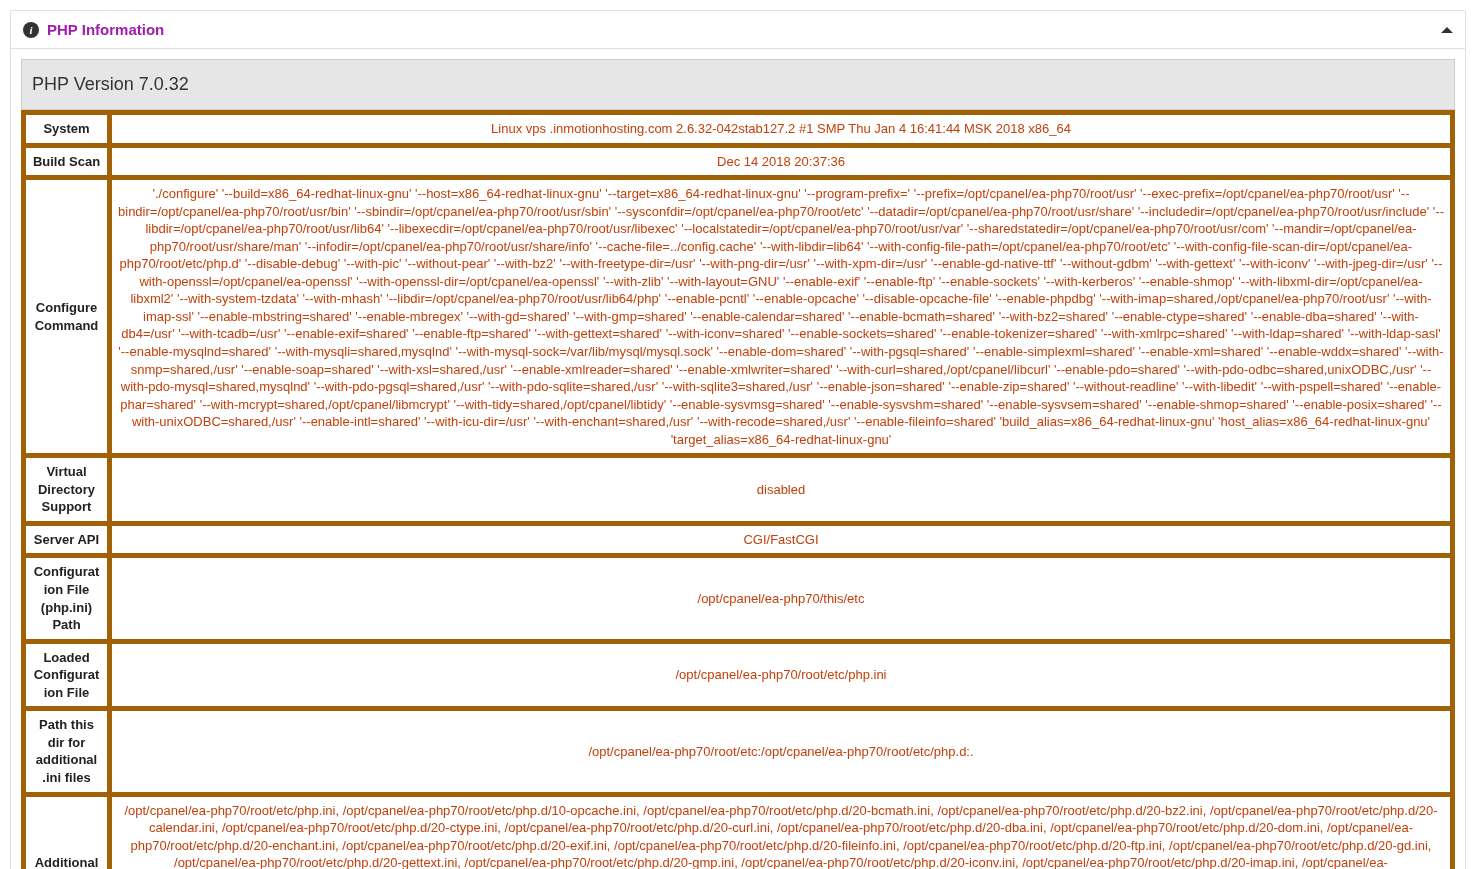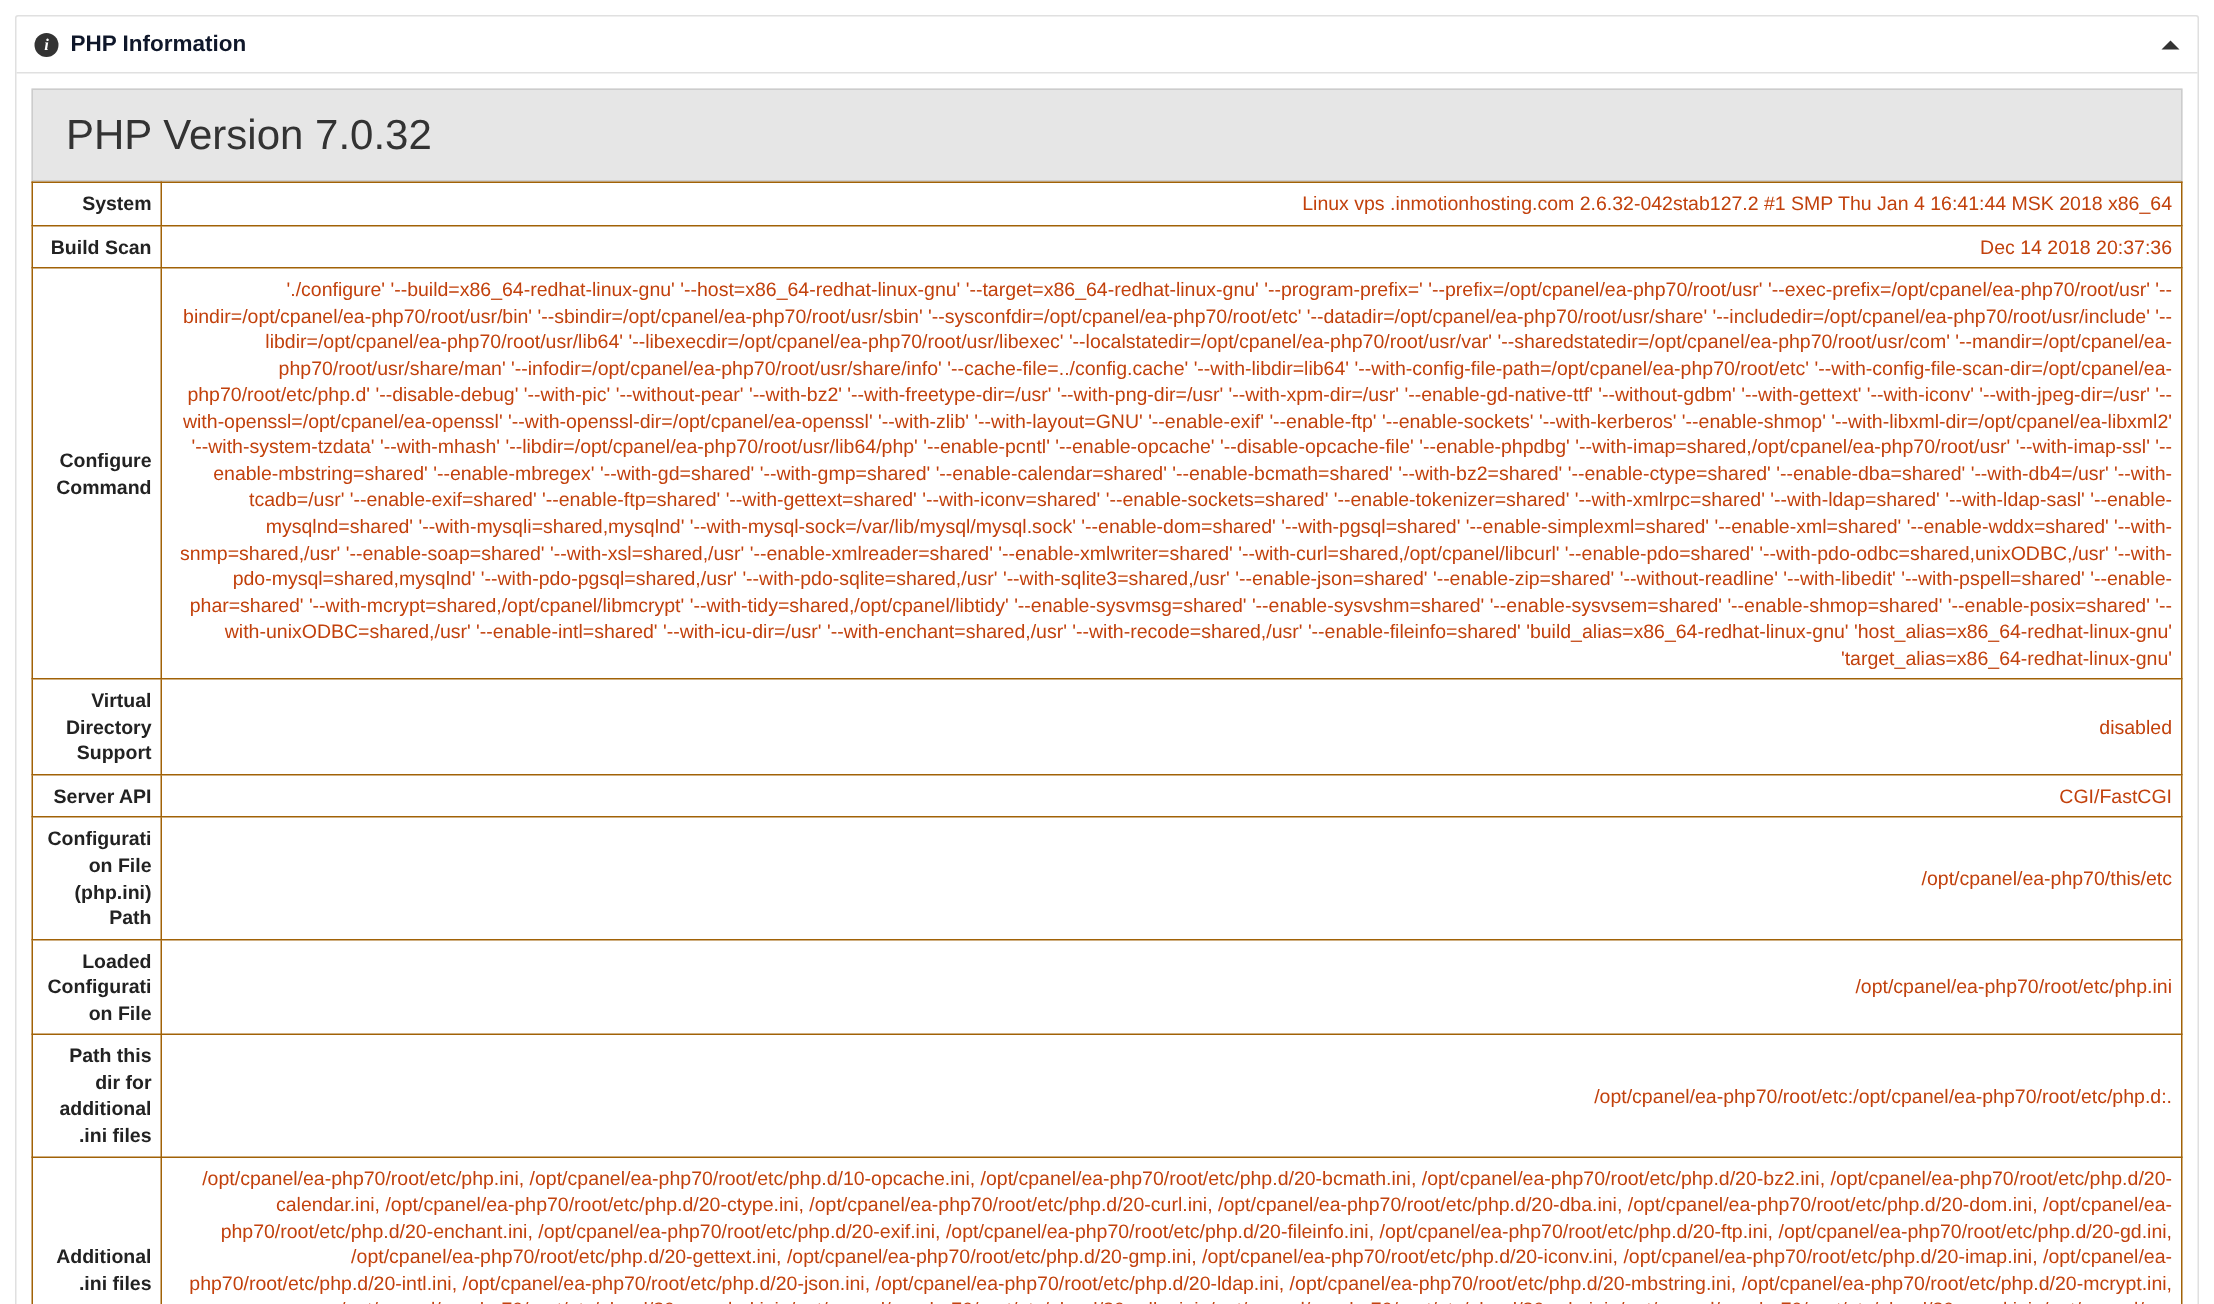--- a/index.html
+++ b/index.html
@@ -26,21 +26,21 @@
       border-bottom: 1px solid #e0e0e0;
     }
     .card-header-left {
       display: flex;
       align-items: center;
       gap: 8px;
     }
     .card-title {
       font-size: 15px;
       font-weight: bold;
-      color: #0f172a;
+      color: #a21caf;
     }
     .info-icon {
       width: 16px;
       height: 16px;
       display: inline-flex;
       align-items: center;
       justify-content: center;
       border-radius: 50%;
       background: #333;
       color: #fff;
@@ -56,37 +56,37 @@
       border-right: 6px solid transparent;
       border-bottom: 6px solid #333;
       cursor: pointer;
     }
     .card-body {
       padding: 10px;
     }
     .version-header {
       background: #e6e6e6;
       border: 1px solid #ccc;
-      padding: 14px 22px;
-      font-size: 28px;
+      padding: 14px 10px;
+      font-size: 18px;
       font-weight: normal;
       color: #333;
       margin-bottom: 0;
     }
     table.info-table {
       width: 100%;
       border-collapse: collapse;
       border: 1px solid #ccc;
       table-layout: fixed;
     }
     table.info-table td, table.info-table th {
-      border: 1px solid #a16207;
+      border: 5px solid #a16207;
       padding: 5px 6px;
       vertical-align: middle;
-      text-align: right;
+      text-align: center;
       word-wrap: break-word;
       font-size: 13px;
       line-height: 1.35;
     }
     table.info-table th {
       font-weight: bold;
       width: 86px;
       color: #222;
     }
     table.info-table td {

